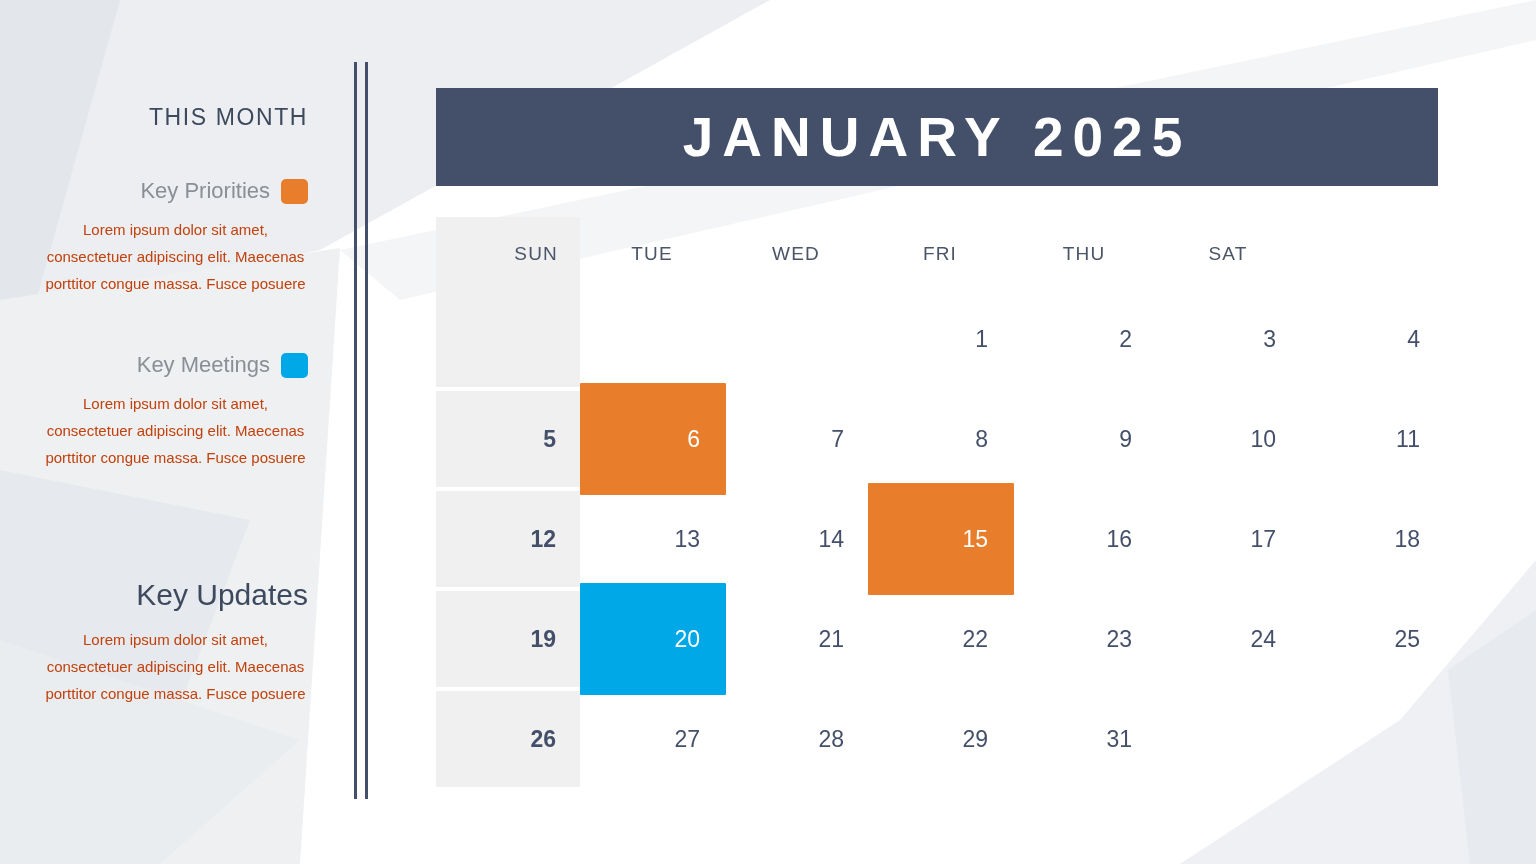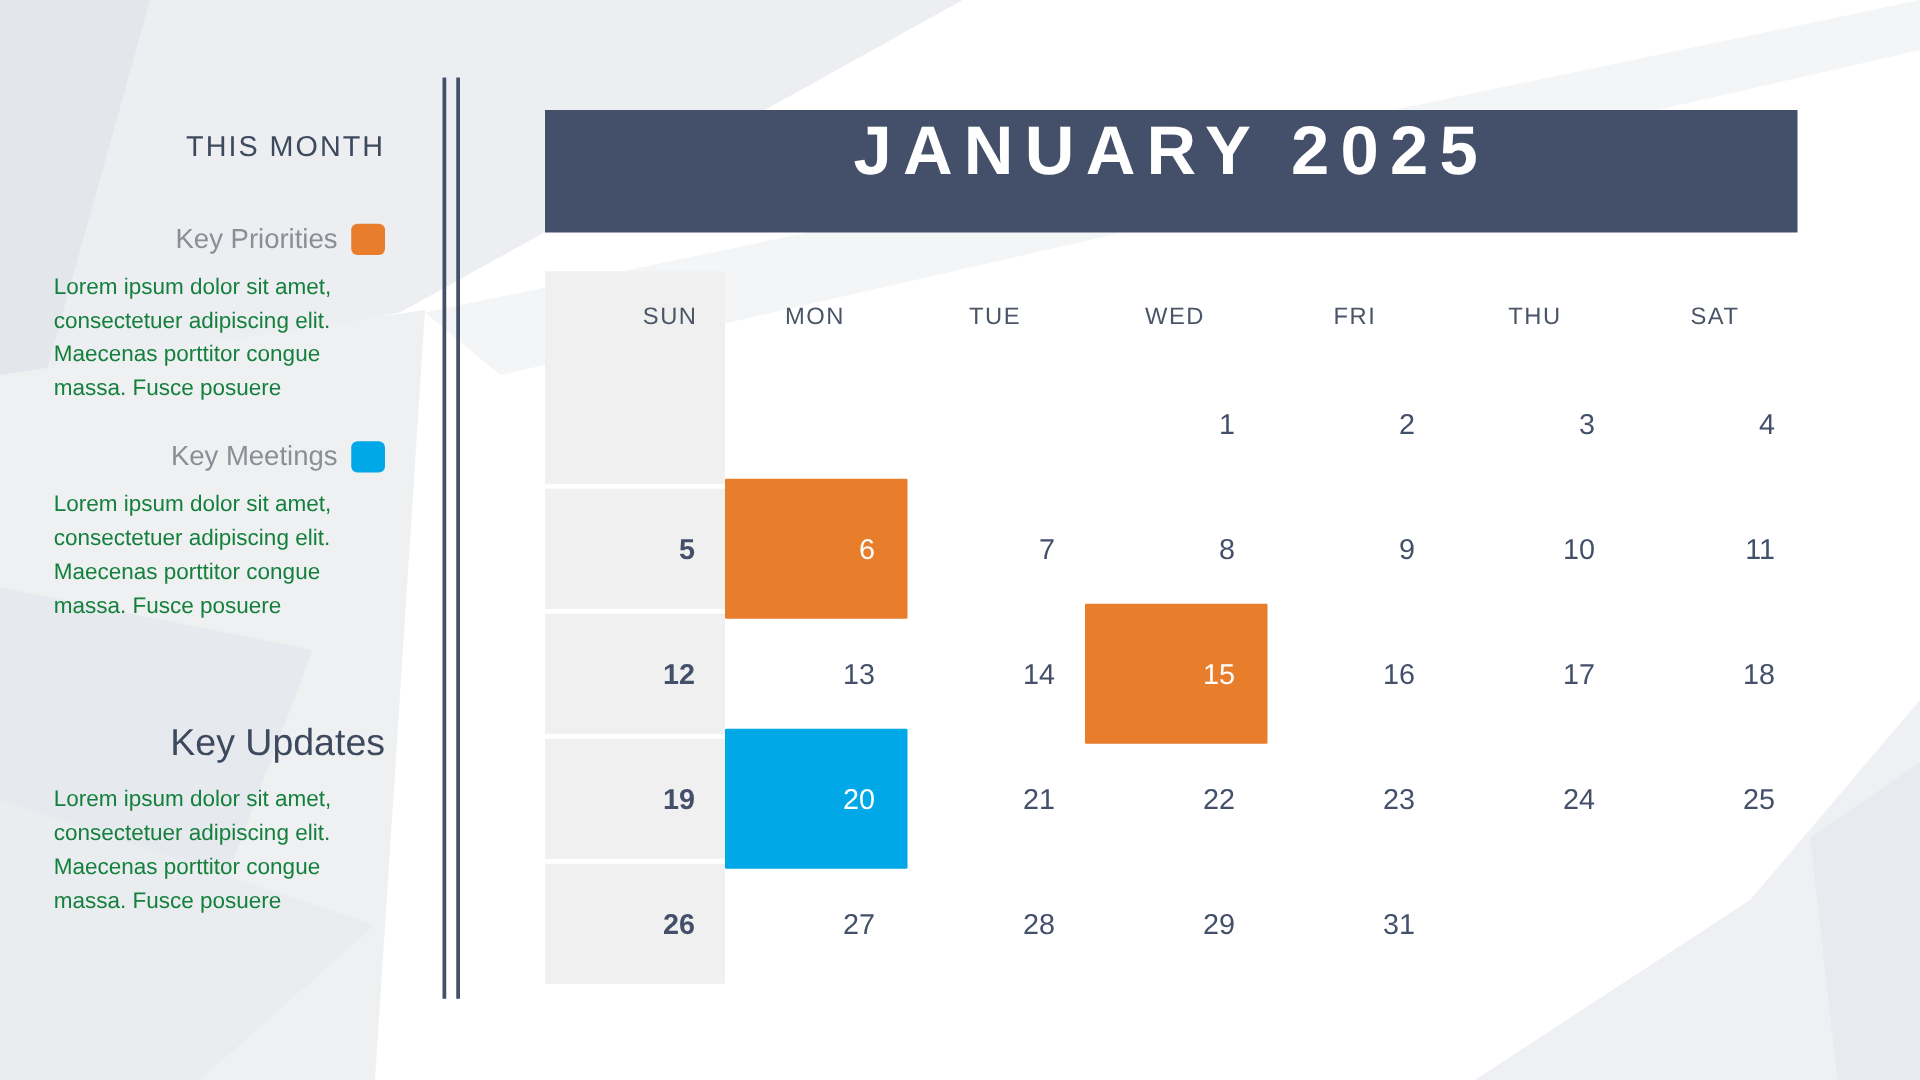--- a/index.html
+++ b/index.html
@@ -47,46 +47,46 @@
     color: #8a8f96;
     font-weight: 400;
     white-space: nowrap;
   }
   .swatch {
     width: 27px; height: 25px;
     border-radius: 5px;
     flex: 0 0 auto;
   }
   .legend-body {
-    font-size: 18px;
+    font-size: 15px;
     line-height: 27px;
-    color: #15803d;
+    color: #c2410c;
     width: 265px;
-    text-align: left;
+    text-align: center;
   }
   .key-updates-block { position: absolute; right: 22px; top: 578px; text-align: right; }
   .key-updates-title {
     font-size: 30px;
     color: #3d4a5e;
     font-weight: 400;
     margin-bottom: 14px;
     white-space: nowrap;
   }
 
   
   .divider { position: absolute; top: 62px; width: 3px; height: 737px; background: #44506a; }
   .divider.d1 { left: 354px; }
   .divider.d2 { left: 365px; }
 
   
   .calendar { position: absolute; left: 436px; top: 88px; width: 1002px; }
   .cal-header {
     width: 1002px; height: 98px;
     background: #44506a;
-    display: flex; justify-content: center;
+    display: flex; align-items: center; justify-content: center;
   }
   .cal-header-title {
     color: #ffffff;
     font-size: 55px;
     font-weight: 700;
     letter-spacing: 9px;
     white-space: nowrap;
   }
   .cal-grid {
     margin-top: 31px;
@@ -174,21 +174,20 @@
   <div class="divider d2"></div>
 
   <div class="calendar">
 
     <div class="cal-header">
       <div class="cal-header-title">JANUARY 2025</div>
     </div>
 
     <div class="cal-grid" id="dow-row">
         <div class="dow-cell sun">SUN</div>
-        <div class="dow-cell">MON</div>
         <div class="dow-cell">TUE</div>
         <div class="dow-cell">WED</div>
         <div class="dow-cell">FRI</div>
         <div class="dow-cell">THU</div>
         <div class="dow-cell">SAT</div>
       </div>
 
     <div id="weeks-container">
         <div class="cal-grid" style="margin-top: 0px;">
           <div class="day-cell sun">

